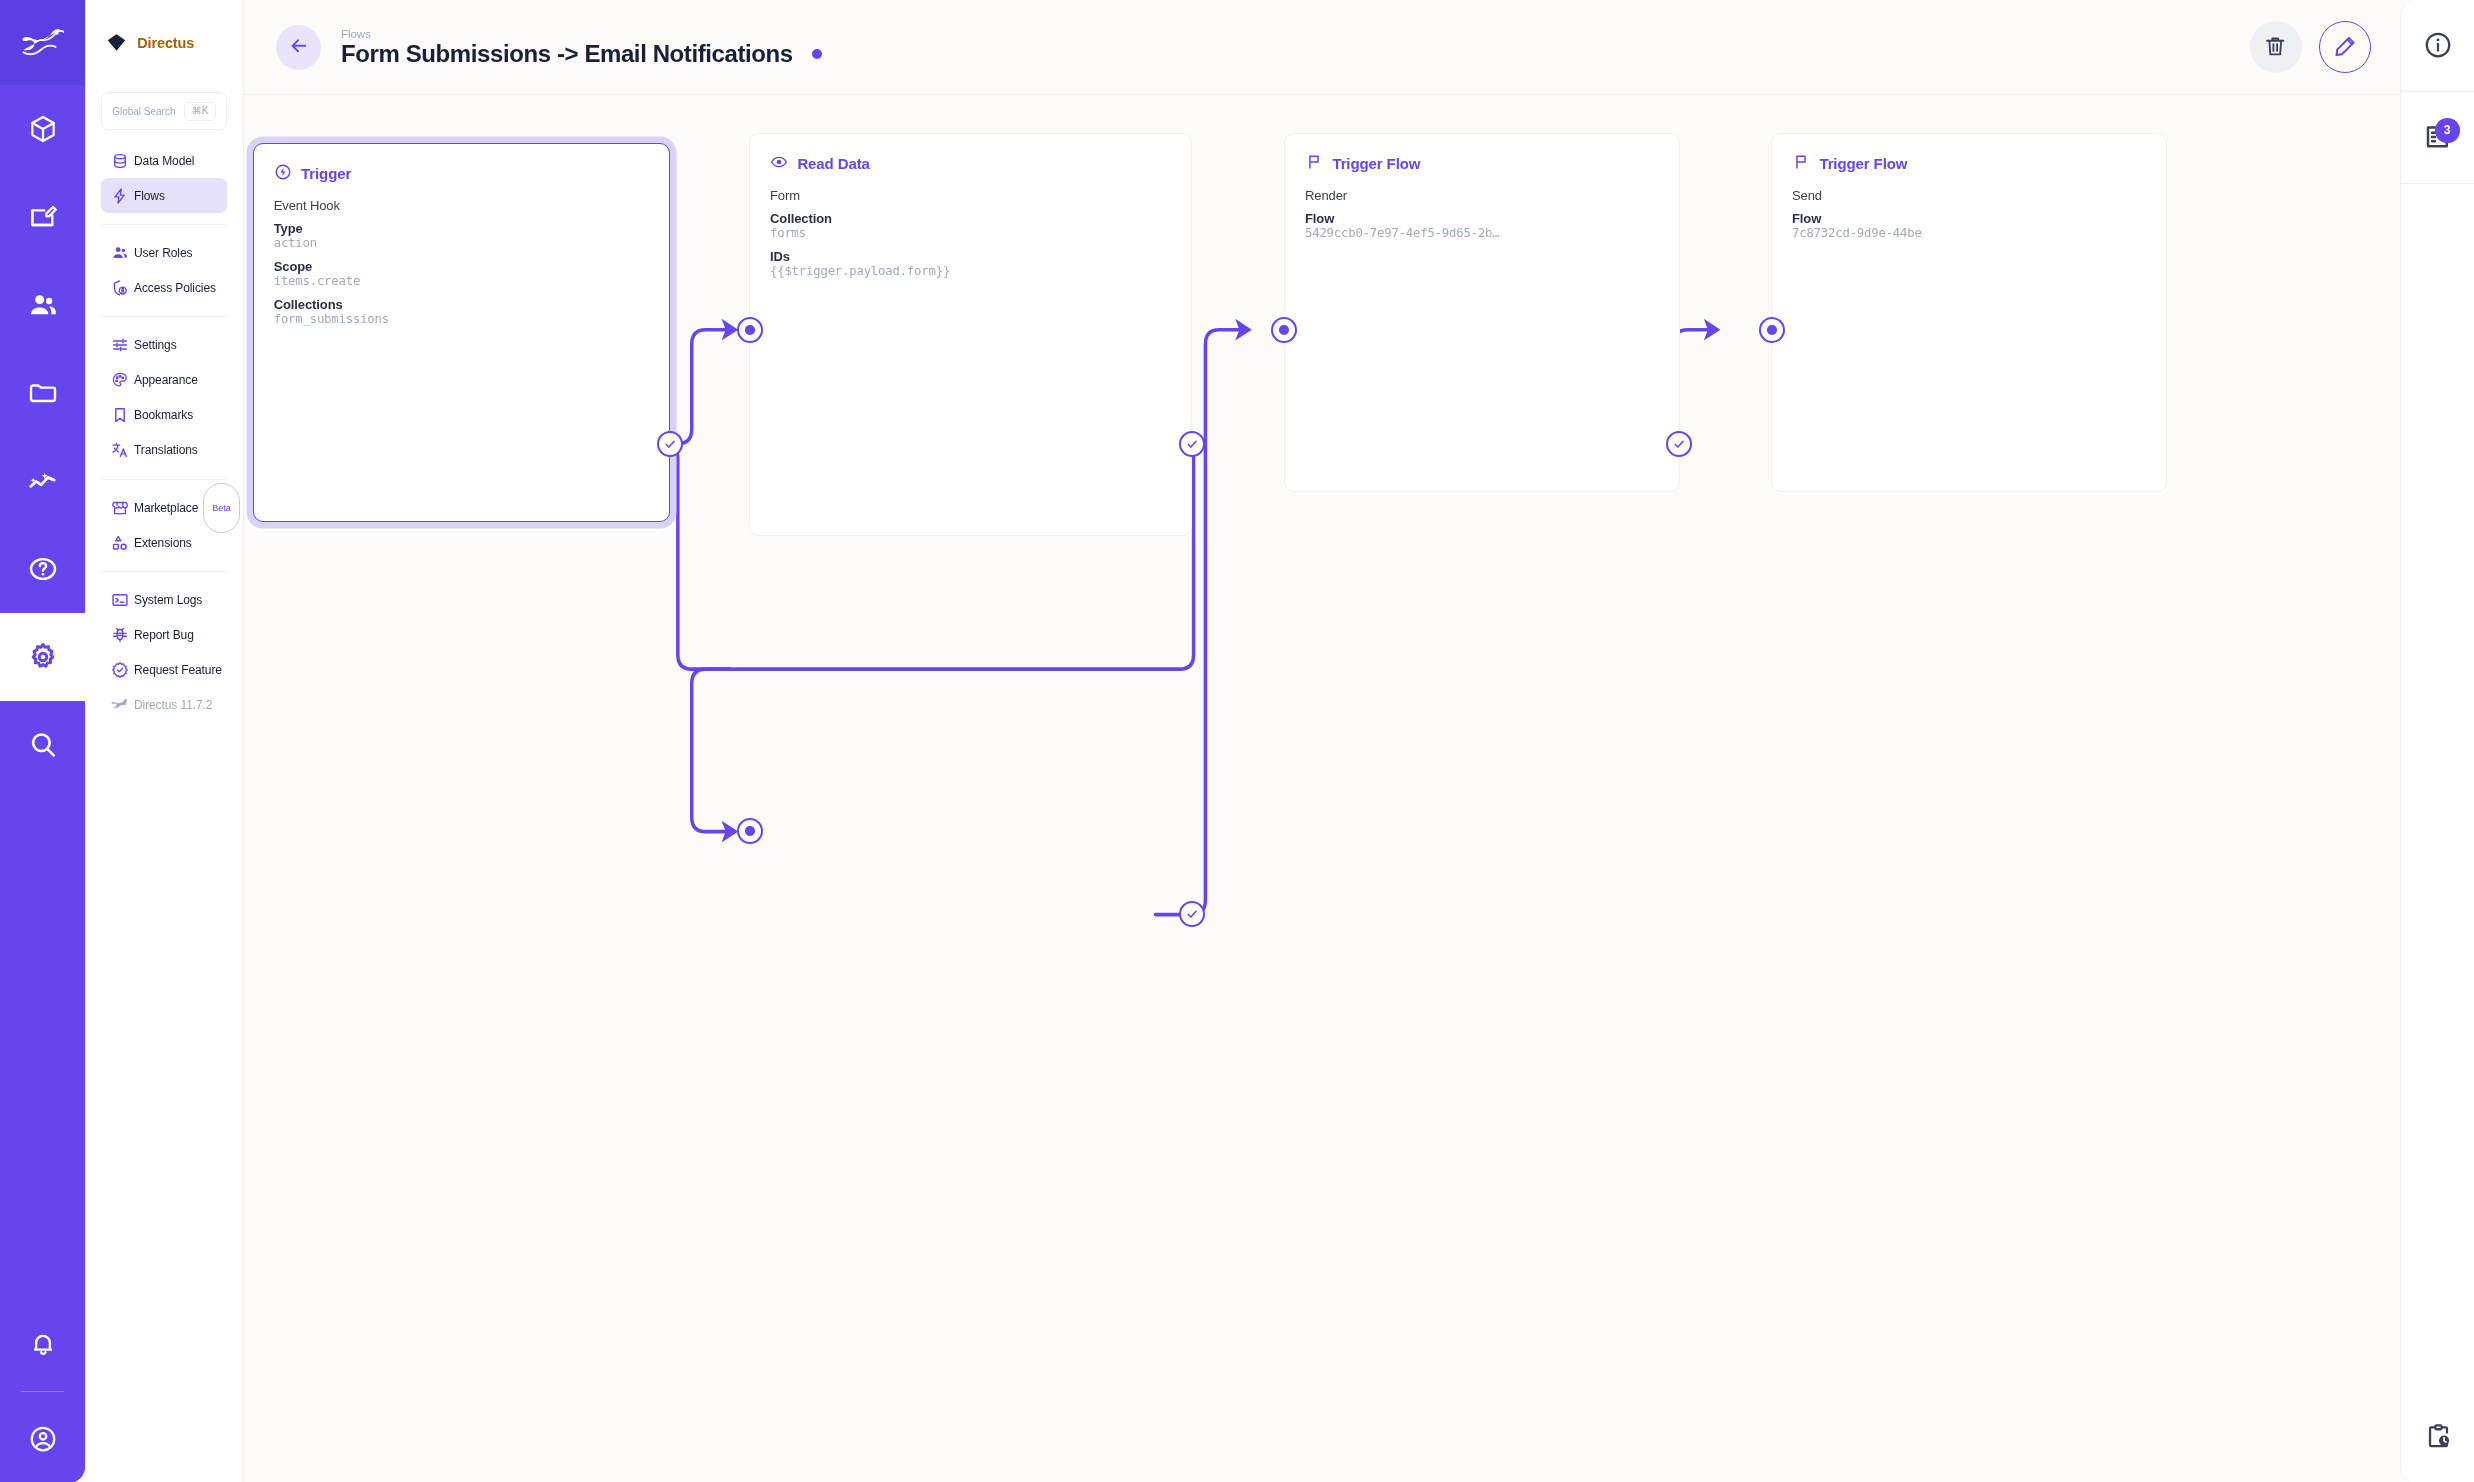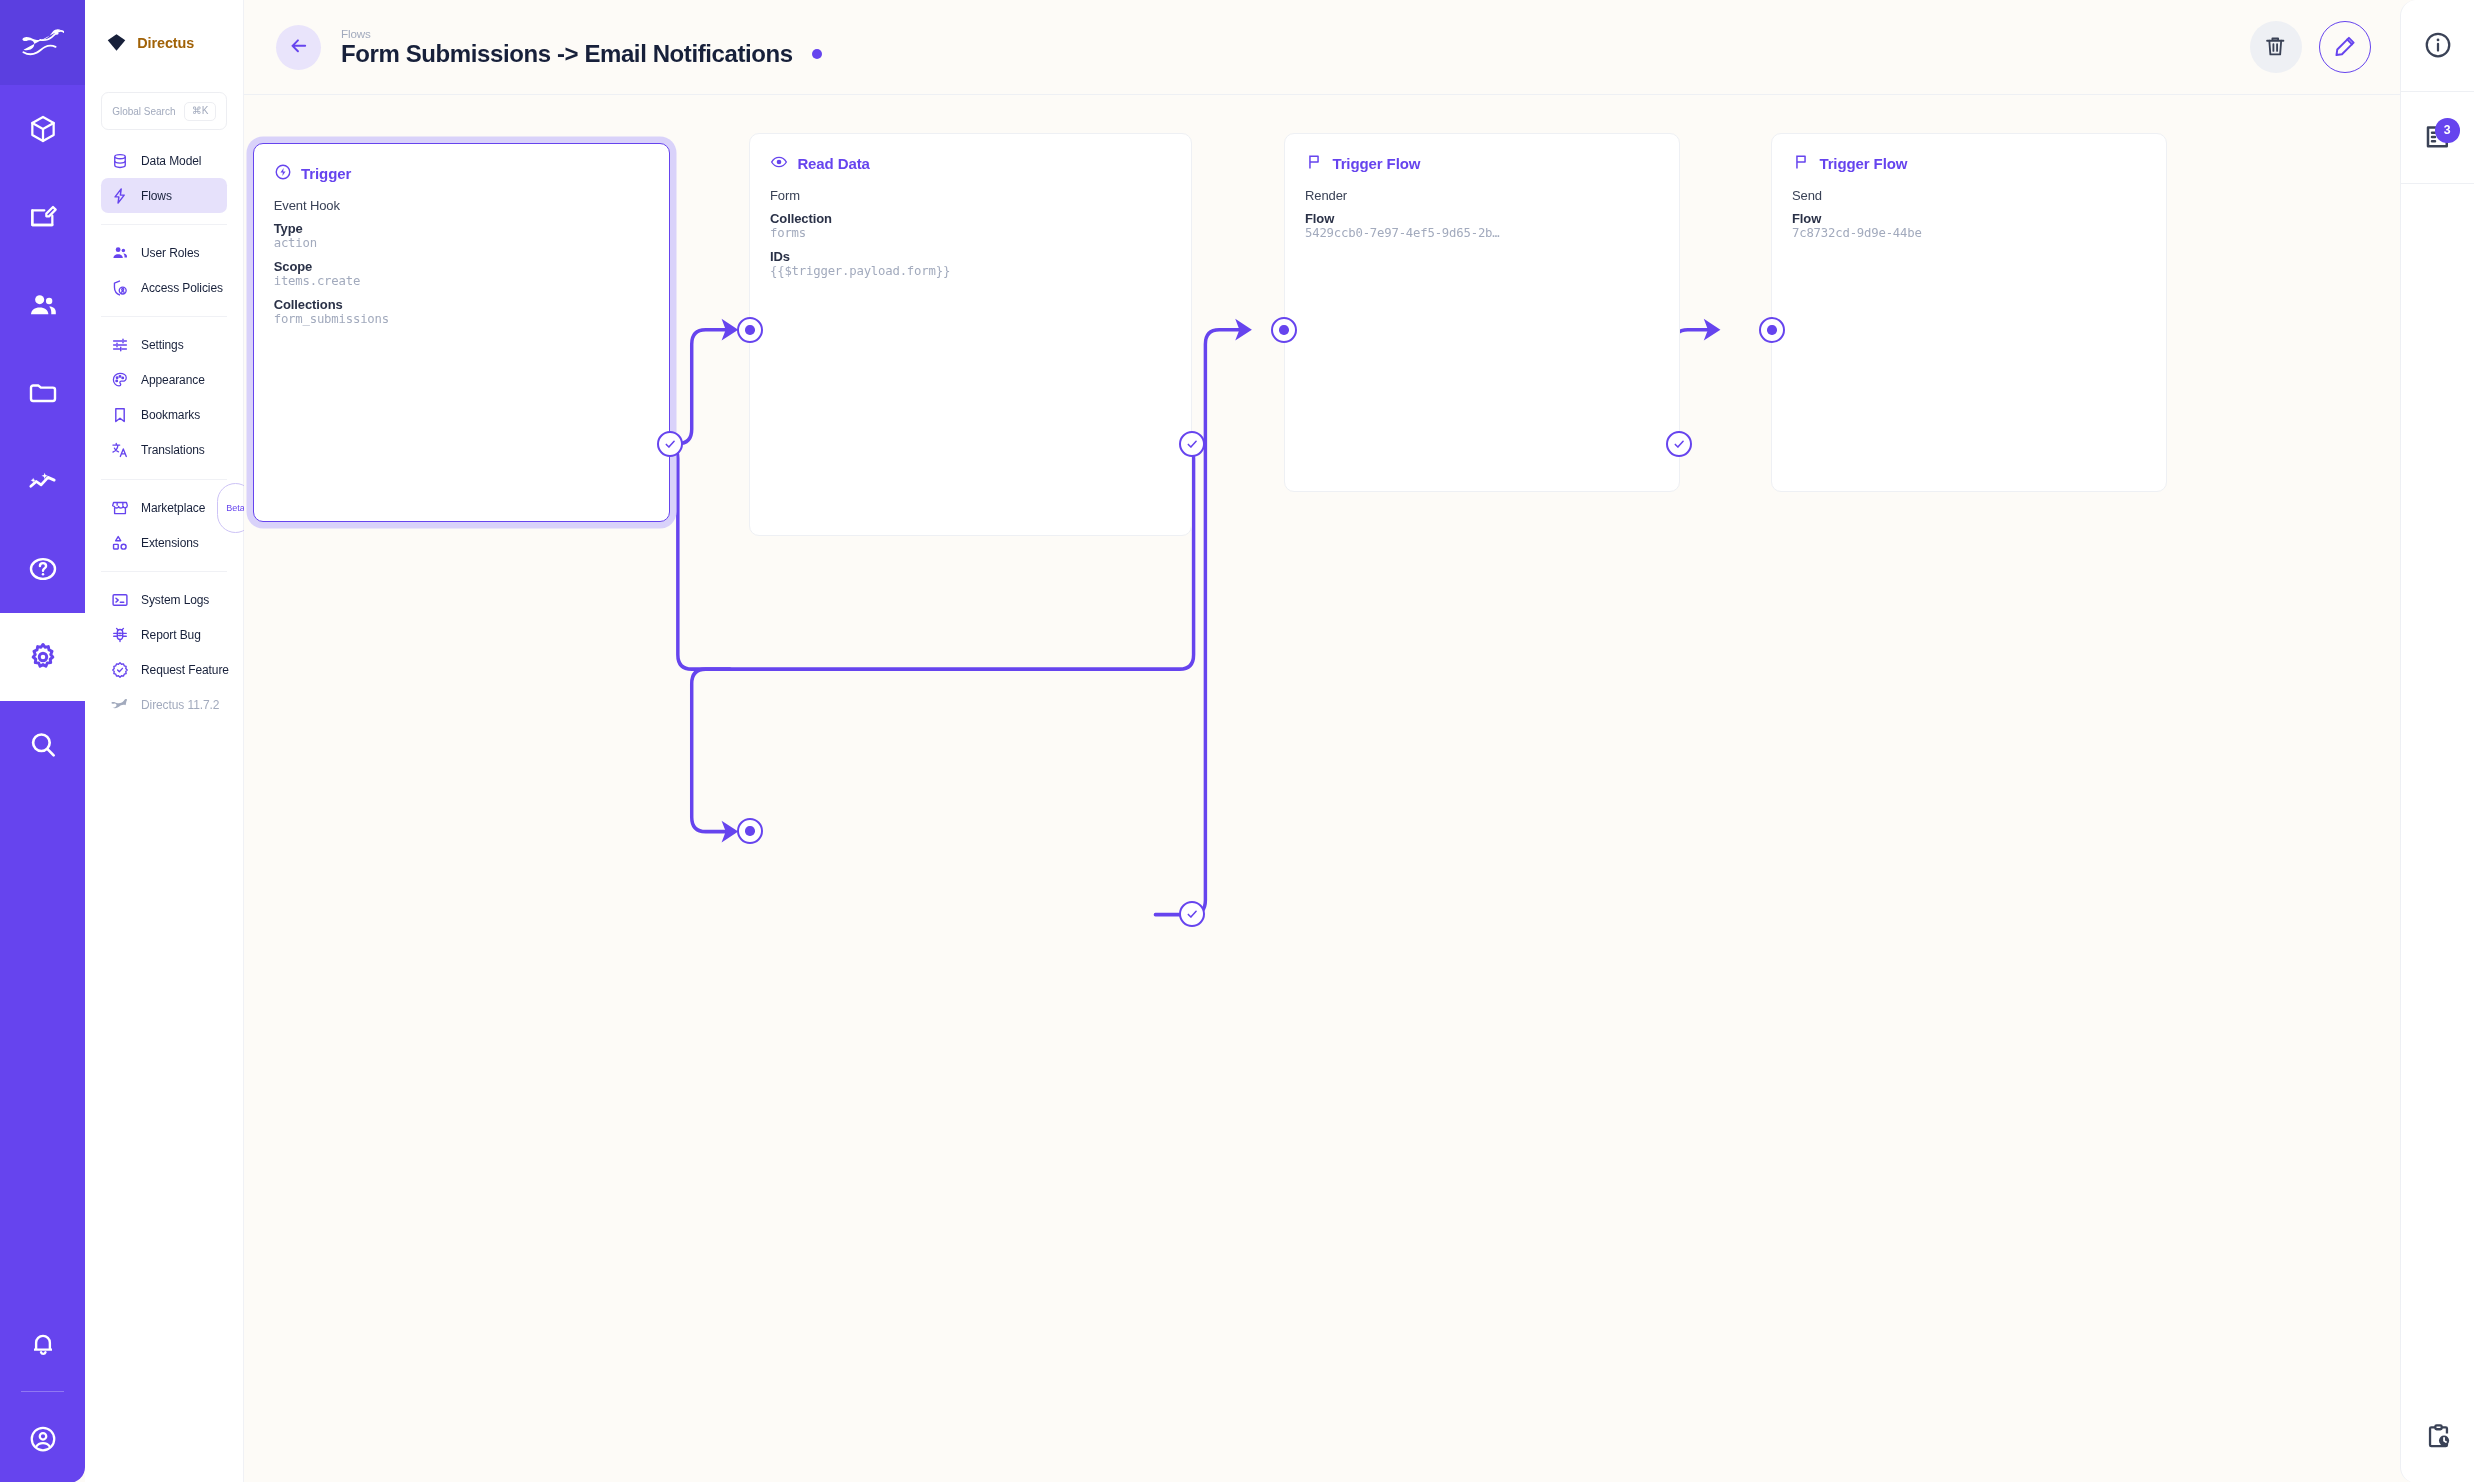--- a/index.html
+++ b/index.html
@@ -62,21 +62,21 @@
   }
   .search-placeholder { color: #a2aabd; font-size: 10px; }
   .kbd {
     border: 1.1px solid #edeef2; border-radius: 5px;
     padding: 2.2px 6.5px; font-size: 10px; color: #a2aabd;
     line-height: 1.25;
   }
 
   .nav-list { padding: 13px 16px 0 16px; }
   .nav-item {
-    display: flex; align-items: center; gap: 12px;
+    display: flex; align-items: center; gap: 5px;
     height: 35px; padding: 0 10px; border-radius: 7.2px;
     cursor: pointer; position: relative;
   }
   .nav-item.active { background: #e6e1fb; }
   .nav-item .ni { width: 18px; height: 18px; flex: 0 0 18px; display:flex; align-items:center; justify-content:center;}
   .nav-label { font-size: 12px; color: #17203a; letter-spacing: -0.1px; white-space: nowrap; }
   .nav-sep { height: 0.7px; background: #f0f1f5; margin: 10.8px 0; }
   .badge-beta {
     margin-left: auto;
     border: 1.1px solid #cdc3f6; border-radius: 721px;

